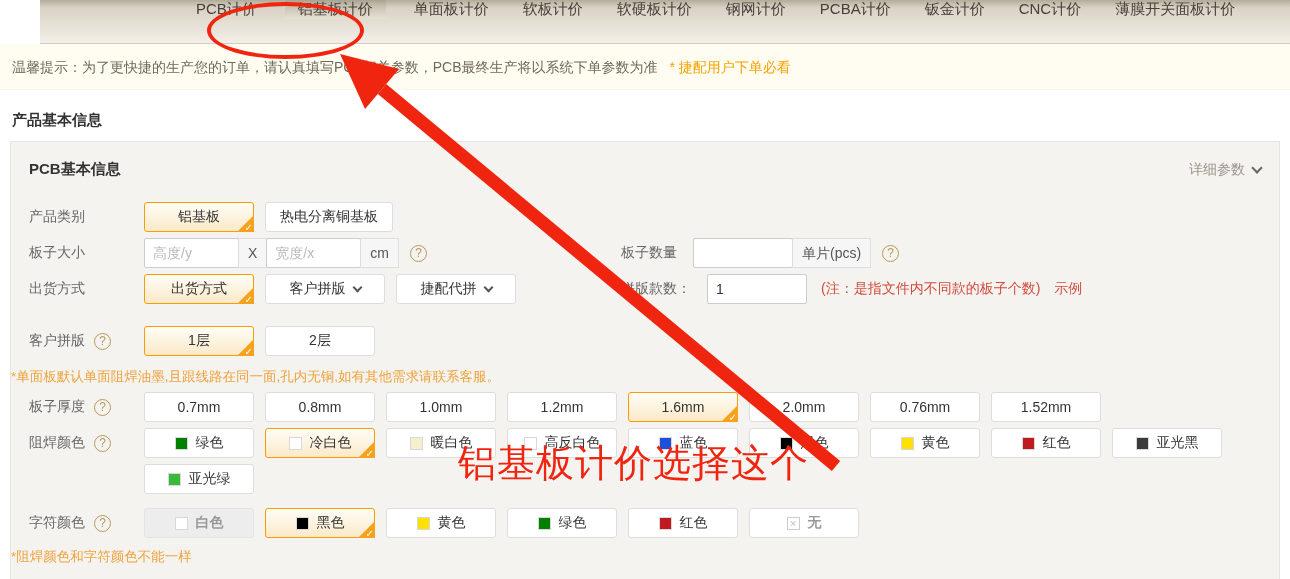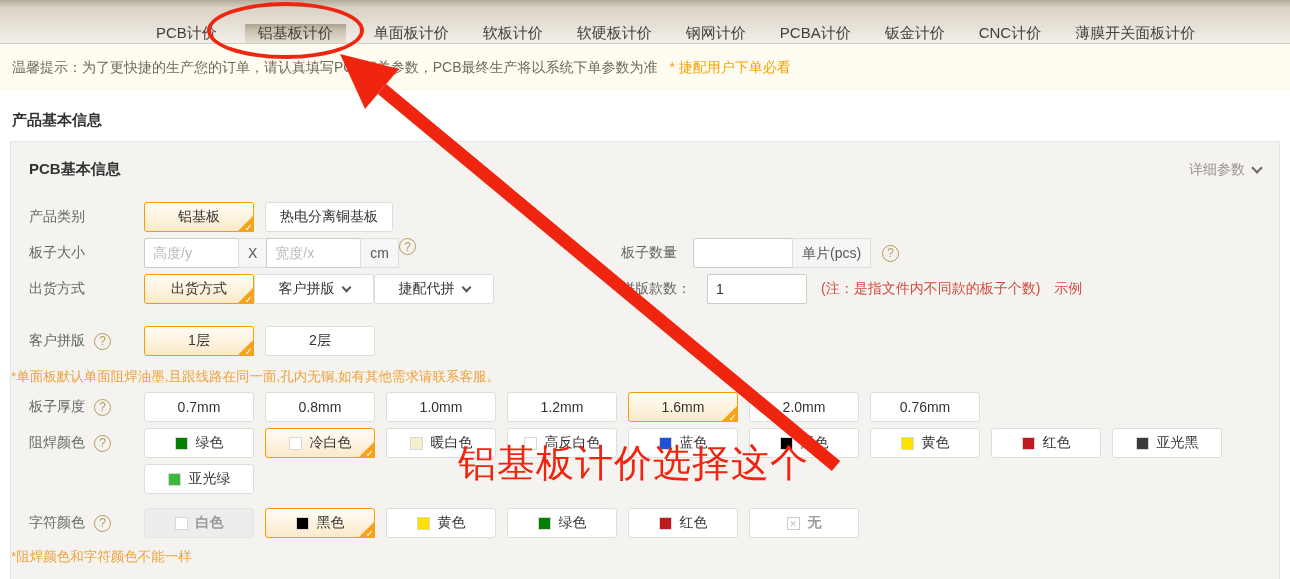--- a/index.html
+++ b/index.html
@@ -1,23 +1,23 @@
 <!DOCTYPE html>
 <html><head>
 <meta charset="utf-8">
 <style>
   * { box-sizing: border-box; margin: 0; padding: 0; }
   html,body { width:1290px; }
   body { font-family: "Liberation Sans", "DejaVu Sans", sans-serif; background:#fff; }
   .page { position:relative; width:1290px; height:579px; overflow:hidden; background:#fff; }
 
   
-  .topnav { height:44px; display:flex; align-items:flex-end; padding-left:150px;
+  .topnav { height:44px; display:flex; align-items:flex-start; padding-left:150px;
             background:linear-gradient(180deg,#b3ab9a 0%, #d9d2c5 18%, #f3efe8 100%);
-            border-bottom:1px solid #d4cec0; }
+            border-bottom:1px solid #d4cec0;margin-left:40px; }
   .tab { display:flex; align-items:center; padding:0 6px; margin-right:22px; font-size:15px;
          color:#45413a; cursor:pointer; white-space:nowrap; }
   .tab.active { background:linear-gradient(180deg,#aaa291 0%, #c9c2b2 35%, #e6e1d4 100%); padding:0 13px; }
 
   
   .tipbar { height:46px; line-height:46px; background:#fffcf1; padding:0 12px; font-size:14px;
             color:#6e6a5c; border-bottom:1px solid #faf6e8; white-space:nowrap; }
   .tip-link { color:#f7a203; margin-left:8px; cursor:pointer; }
 
   .section-title { font-size:15px; font-weight:bold; color:#333; margin:21px 0 11px 12px; }
@@ -29,21 +29,21 @@
   .panel-title { font-size:15px; font-weight:bold; color:#333; }
   .detail-toggle { font-size:14px; color:#9a958c; cursor:pointer; display:flex; align-items:center; }
   .chev { display:inline-block; width:8px; height:8px; border-right:2px solid #6b675f;
           border-bottom:2px solid #6b675f; transform:rotate(45deg); margin-left:8px; margin-top:-4px; }
 
   .row { display:flex; align-items:center; height:36px; padding-left:18px; }
   .row.first { margin-top:17px; }
   .mt16 { margin-top:16px; } .mt8 { margin-top:8px; } .mt4 { margin-top:4px; }
   .flabel { width:115px; flex:none; font-size:14px; color:#666; display:flex; align-items:center; }
   .grp { display:flex; align-items:center; gap:11px; }
-  .grp-left { width:477px; flex:none; display:flex; align-items:flex-start; }
+  .grp-left { width:477px; flex:none; display:flex; align-items:center; gap:11px; }
   .flabel2 { font-size:14px; color:#666; margin-right:16px; white-space:nowrap; }
 
   .note-row { height:24px; line-height:24px; font-size:13.5px; color:#eda33c; }
 
   
   .opt { position:relative; width:110px; height:30px; background:#fff; border:1px solid #ddd;
          border-radius:3px; font-size:14px; color:#333; display:inline-flex; align-items:center;
          justify-content:center; cursor:pointer; font-family:inherit; gap:8px; white-space:nowrap; }
   .opt.wauto { width:auto; padding:0 14px; }
   .opt.selected { border-color:#f89c00; background:linear-gradient(180deg,#fffdf6 0%,#fbe9c9 100%); }
@@ -214,20 +214,23 @@
         <button class="opt selected">
           <span>1.6mm</span>
           <i class="corner"></i>
         </button>
         <button class="opt">
             <span>2.0mm</span>
           </button>
         <button class="opt">
             <span>0.76mm</span>
           </button>
+        <button class="opt">
+            <span>1.52mm</span>
+          </button>
       </div>
     </div>
 
     <div class="row">
       <span class="flabel">
         <span>阻焊颜色</span>
         <span class="help"></span>
       </span>
       <div class="grp">
         <button class="opt">

